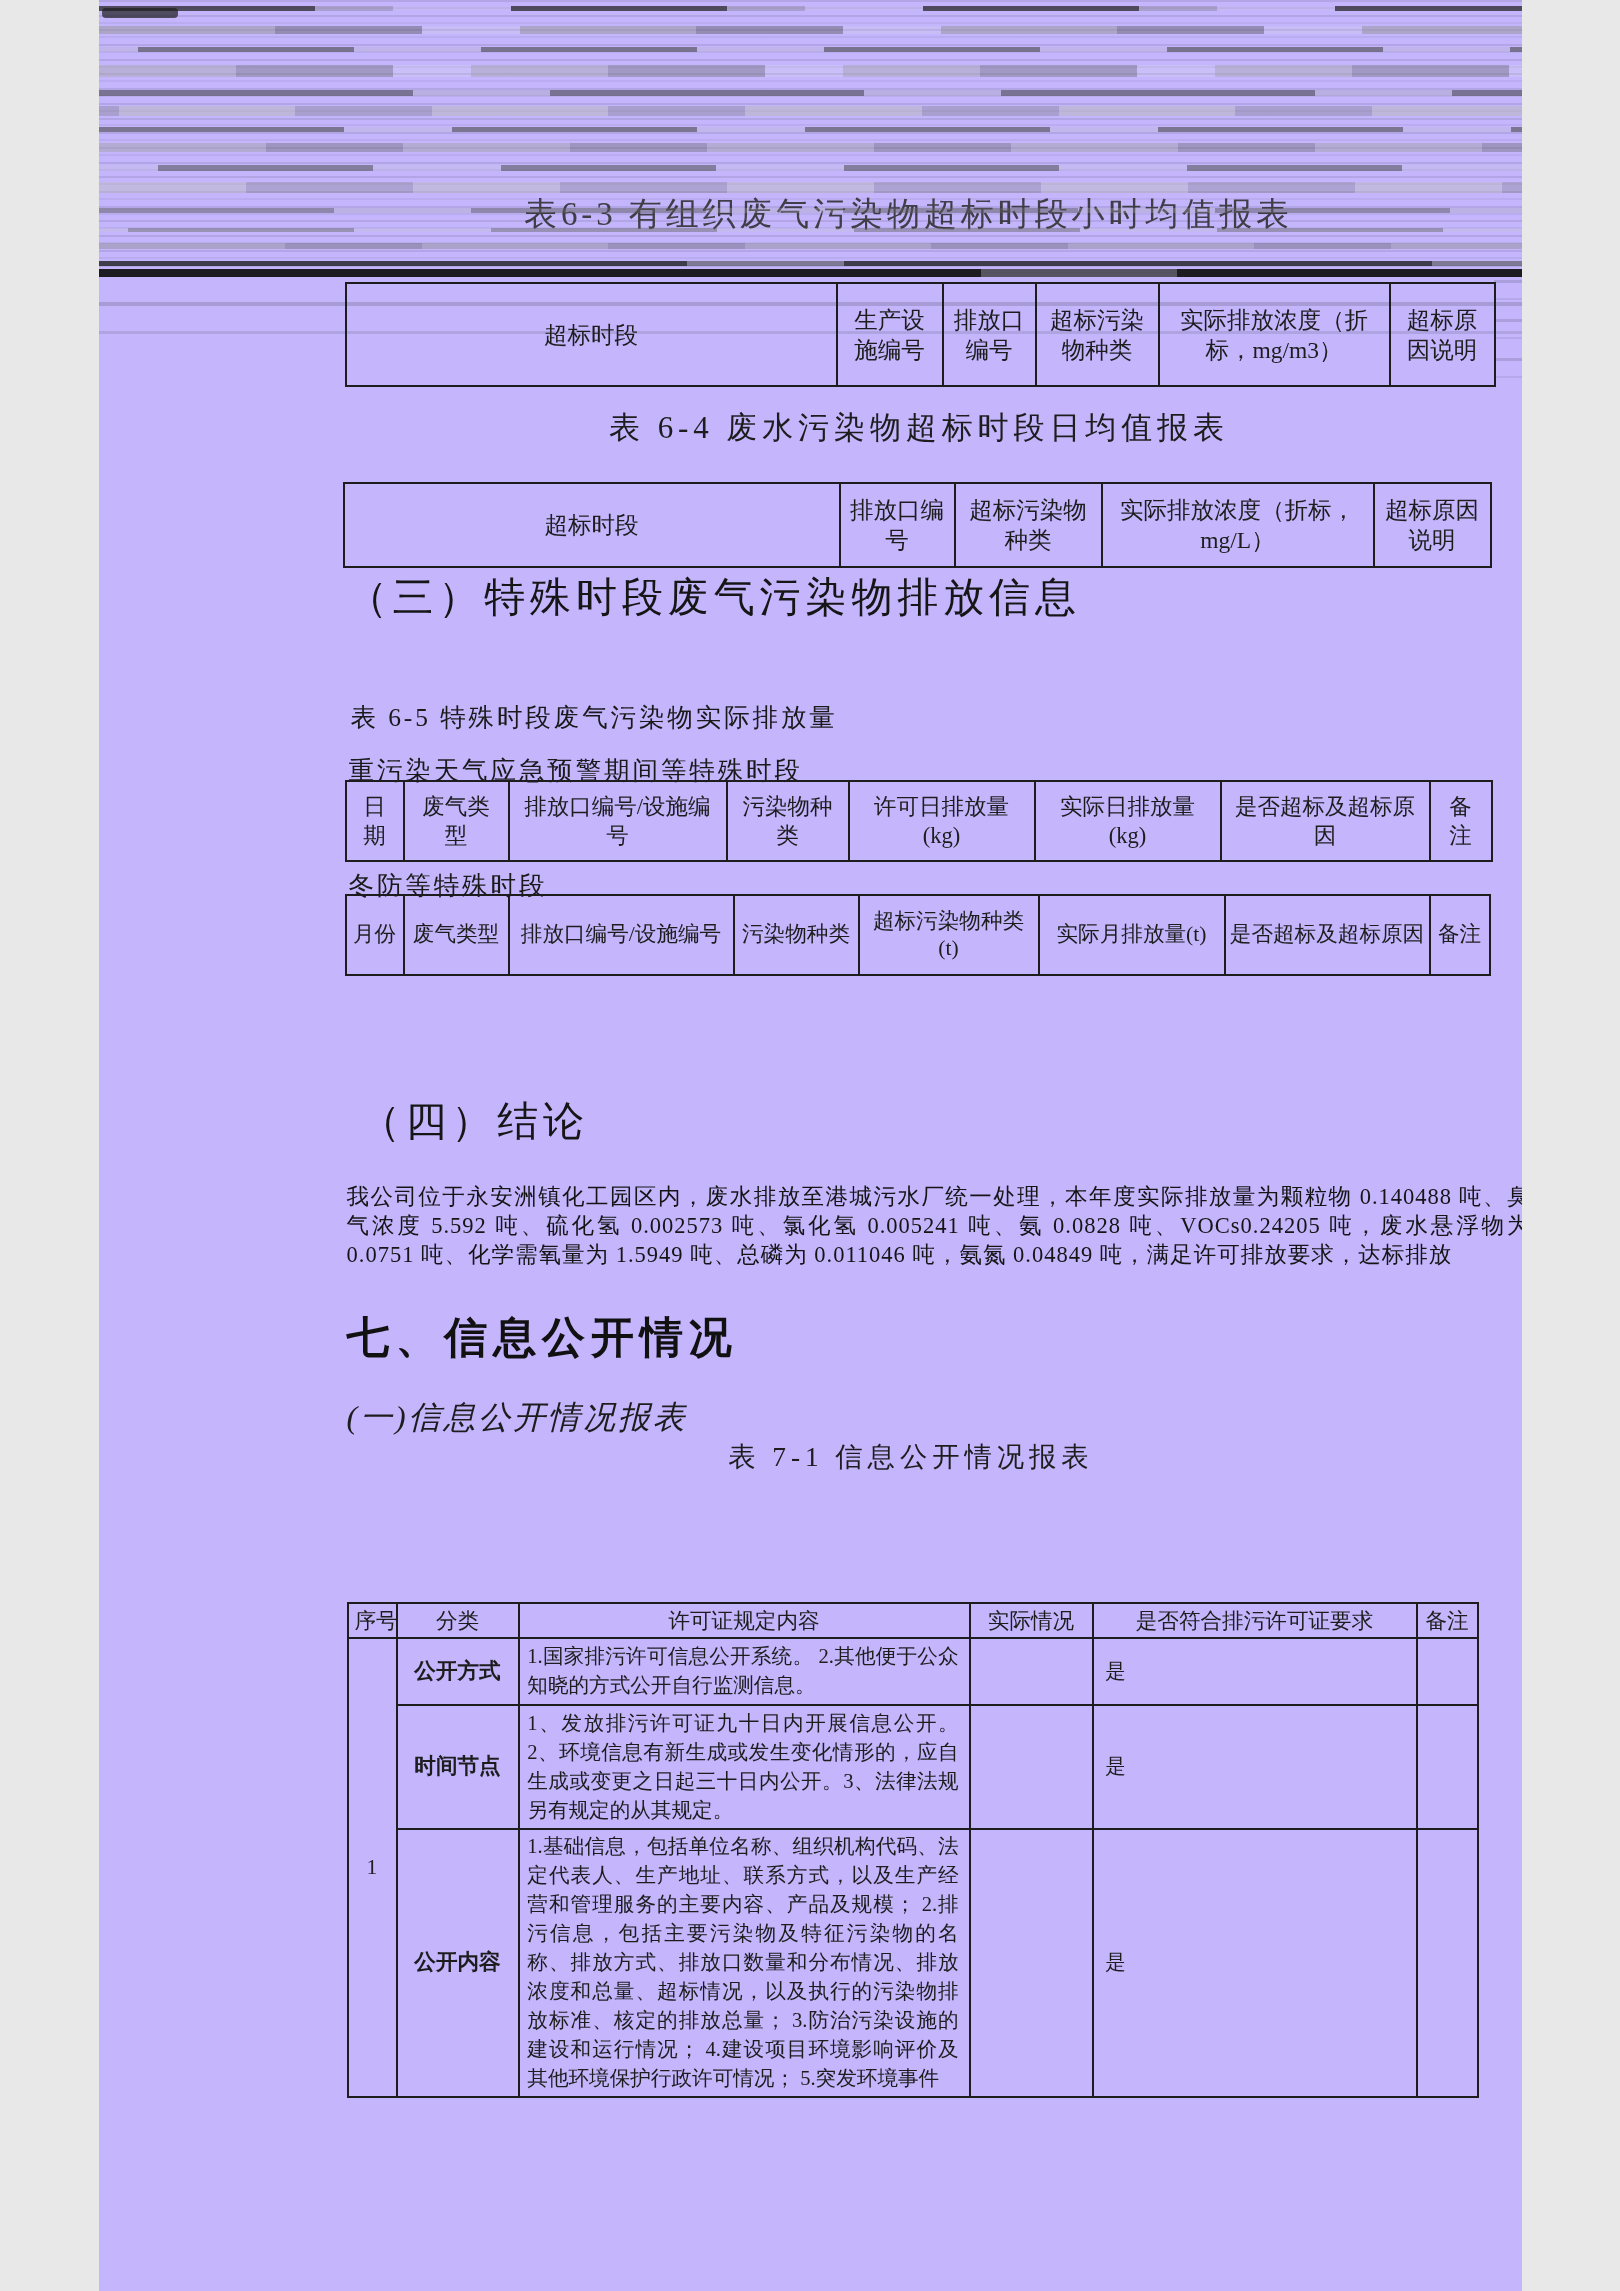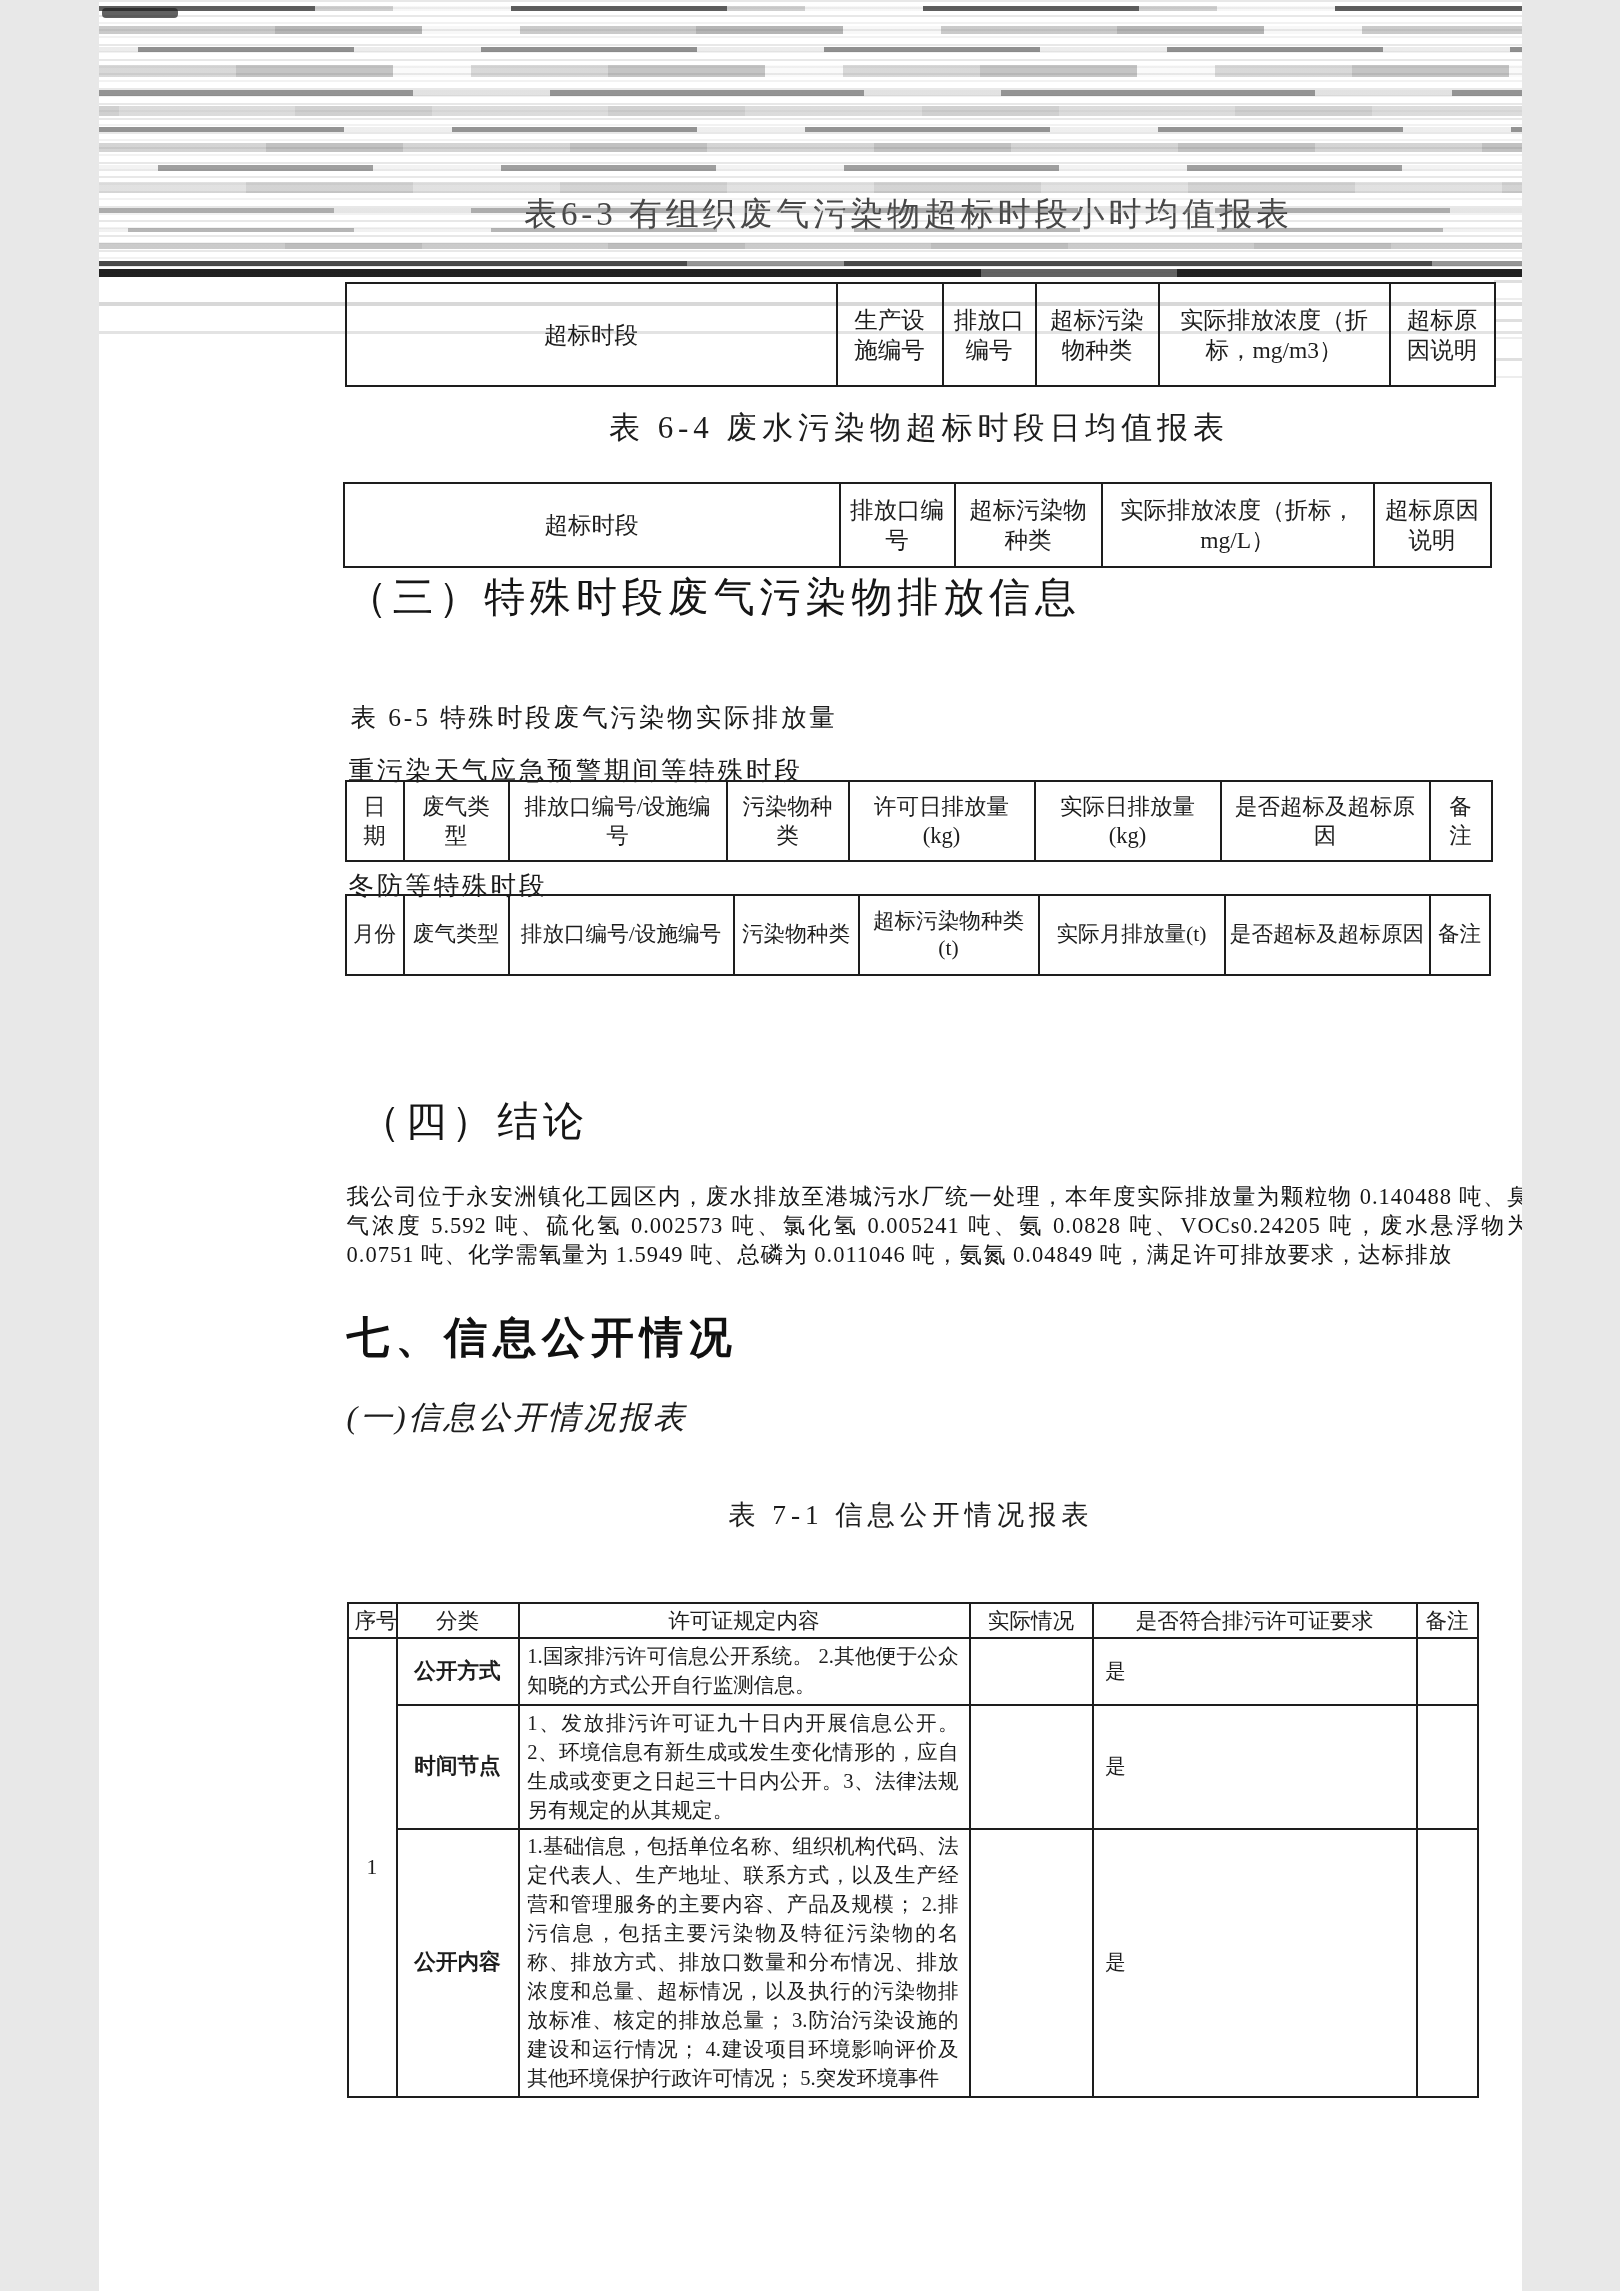--- a/index.html
+++ b/index.html
@@ -1,18 +1,18 @@
 <!DOCTYPE html>
 <html><head>
 <meta charset="utf-8">
 <style>
   html,body { margin:0; padding:0; background:#e8e8e8; }
   .page {
     position:relative; width:1423px; height:2292px; margin:0 auto;
-    background:#ffffff; overflow:hidden;
+    background:#c4b5fd; overflow:hidden;
     font-family:"Liberation Serif", serif; color:#1d1d1d;
   }
 
   
   .noise {
     position:absolute; left:0; top:0; width:1620px; height:279px;
     background: repeating-linear-gradient(180deg,
       rgba(0,0,0,.09) 0 2px, transparent 2px 6.9px,
       rgba(0,0,0,.05) 6.9px 8.8px, transparent 8.8px 14.7px);
   }
@@ -86,21 +86,21 @@
   .conclusion {
     position:absolute; left:248px; top:1182px; width:1184px;
     font-size:22.5px; line-height:29px; letter-spacing:1px;
     text-align:justify; color:#151515;
   }
 
   .sec7 { position:absolute; left:248px; top:1309px; font-size:43px; letter-spacing:5.9px;
     font-family:"Liberation Sans", sans-serif; font-weight:bold; color:#111; }
   .sec71 { position:absolute; left:248px; top:1396px; font-size:32px; letter-spacing:2.9px;font-style:italic; }
 
-  .t71-title { position:absolute; left:248px; top:1497px; width:1129px;
+  .t71-title { position:absolute; left:248px; top:1439px; width:1129px;
     text-align:center; font-size:27.4px; letter-spacing:4.9px; }
 
   .t71 { left:248px; top:1602px; width:1129px; }
   .t71 th { font-size:21.6px; height:33px; white-space:nowrap; }
   .t71 td { font-size:20.6px; line-height:29px; }
   .t71 .tr-r1 td { height:59px; }
   .t71 .tr-r2 td { height:116px; }
   .t71 .tr-r3 td { height:259px; }
   .t71 .cat { font-size:21.6px; font-weight:600; }
   .t71 .req { text-align:left; vertical-align:top; padding:2.9px 9.8px 2.9px 7.8px; text-align:justify; }

